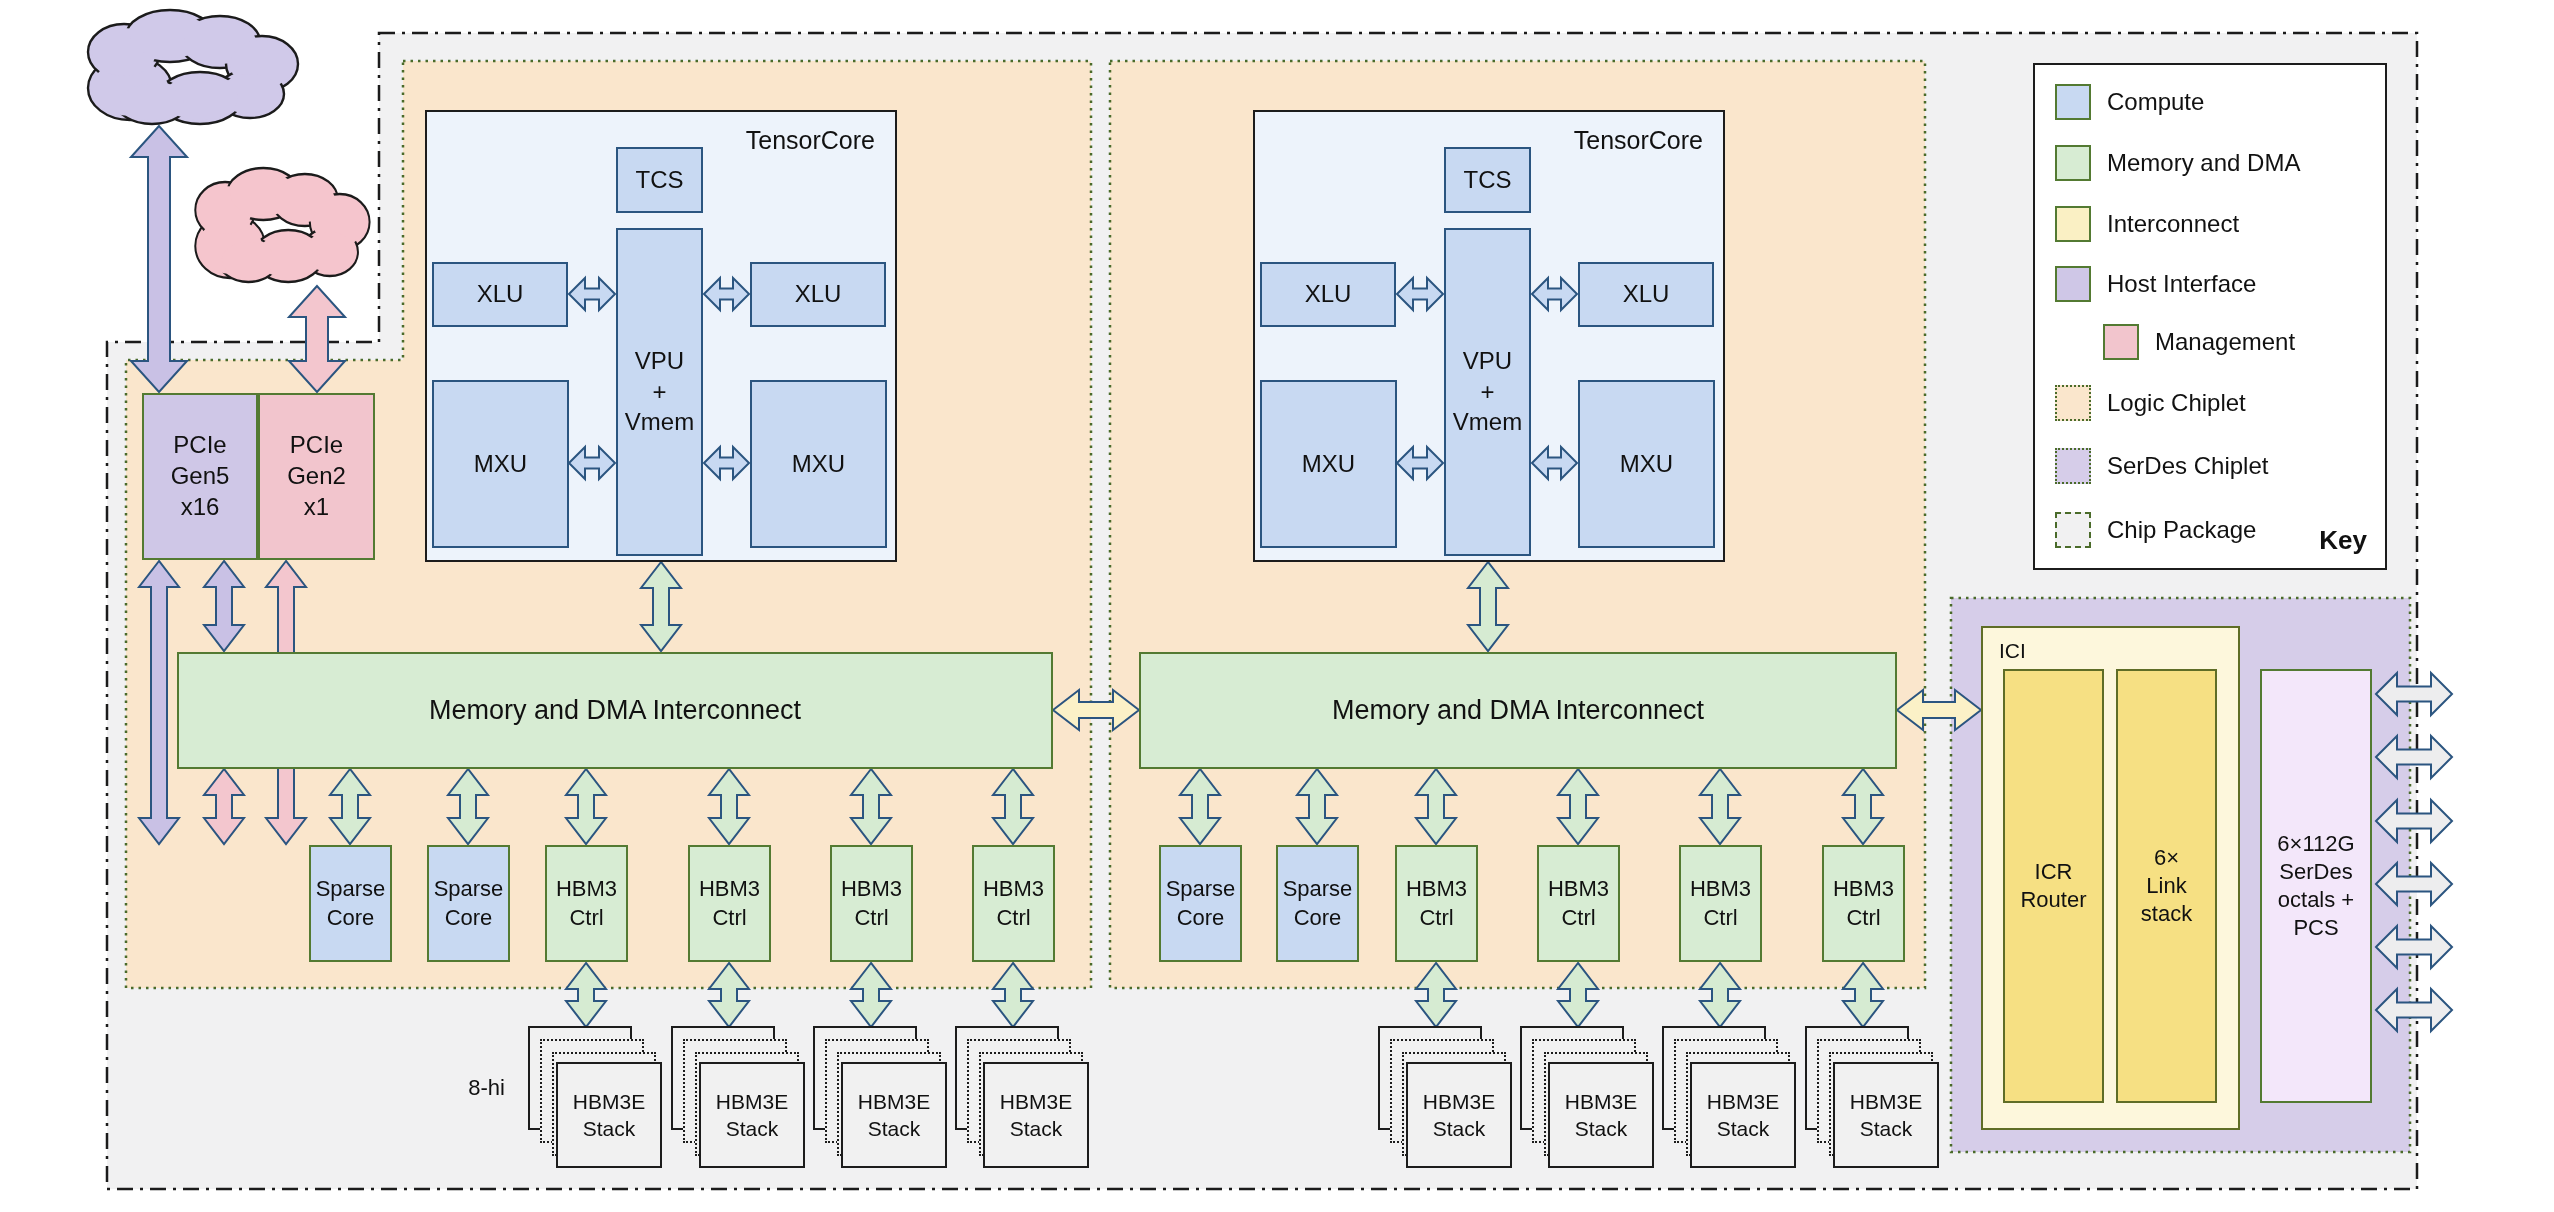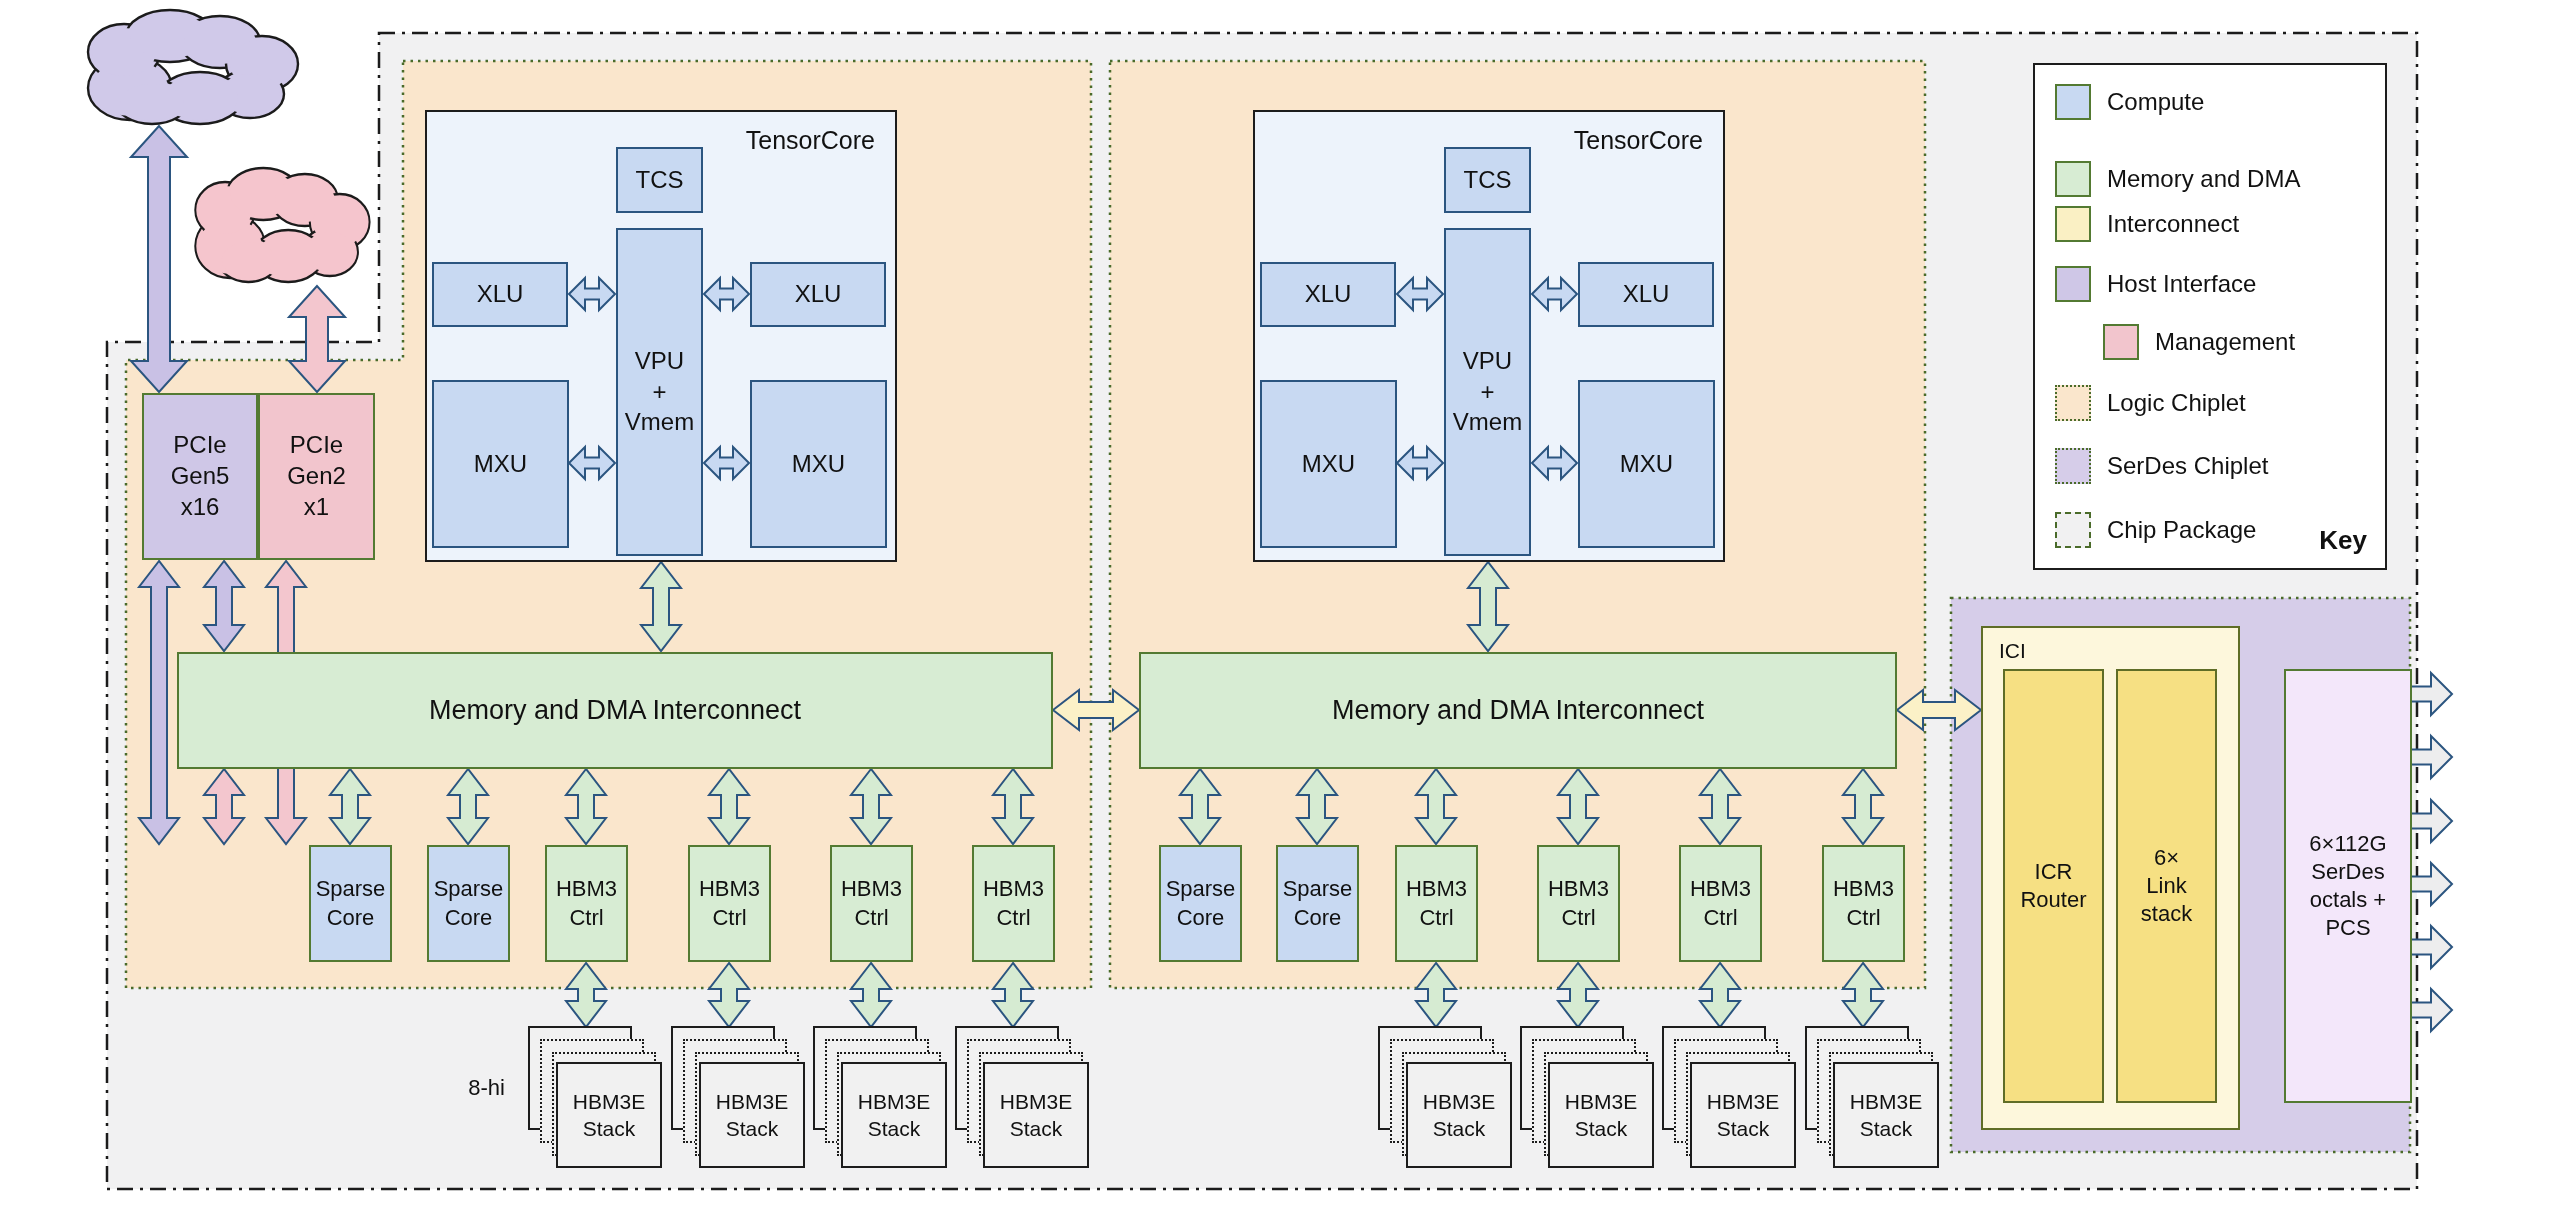--- a/index.html
+++ b/index.html
@@ -240,31 +240,31 @@
     <div class="plain" style="left:430px;top:1073px;width:75px;height:30px;justify-content:flex-end;">8-hi</div>
 
     <div class="box b-ici" style="left:1981px;top:626px;width:259px;height:504px;">
       <span class="ici-title">ICI</span>
     </div>
     <div class="box b-yel" style="left:2003px;top:669px;width:101px;height:434px;">ICR
 Router</div>
     <div class="box b-yel" style="left:2116px;top:669px;width:101px;height:434px;">6×
 Link
 stack</div>
-    <div class="box b-oct" style="left:2260px;top:669px;width:128px;height:434px;margin-left:24px;">6×112G
+    <div class="box b-oct" style="left:2260px;top:669px;width:112px;height:434px;">6×112G
 SerDes
 octals +
 PCS</div>
 
     <div class="key-box">
       <div class="key-row" style="top:18px;">
         <span class="sw sw-compute"></span>
         <span class="key-label">Compute</span>
         </div>
-      <div class="key-row" style="top:79px;margin-top:16px;">
+      <div class="key-row" style="top:79px;">
         <span class="sw sw-memory"></span>
         <span class="key-label">Memory and DMA</span>
         </div>
       <div class="key-row" style="top:140px;">
         <span class="sw sw-interconnect"></span>
         <span class="key-label">Interconnect</span>
         </div>
       <div class="key-row" style="top:200px;">
         <span class="sw sw-host"></span>
         <span class="key-label">Host Interface</span>

